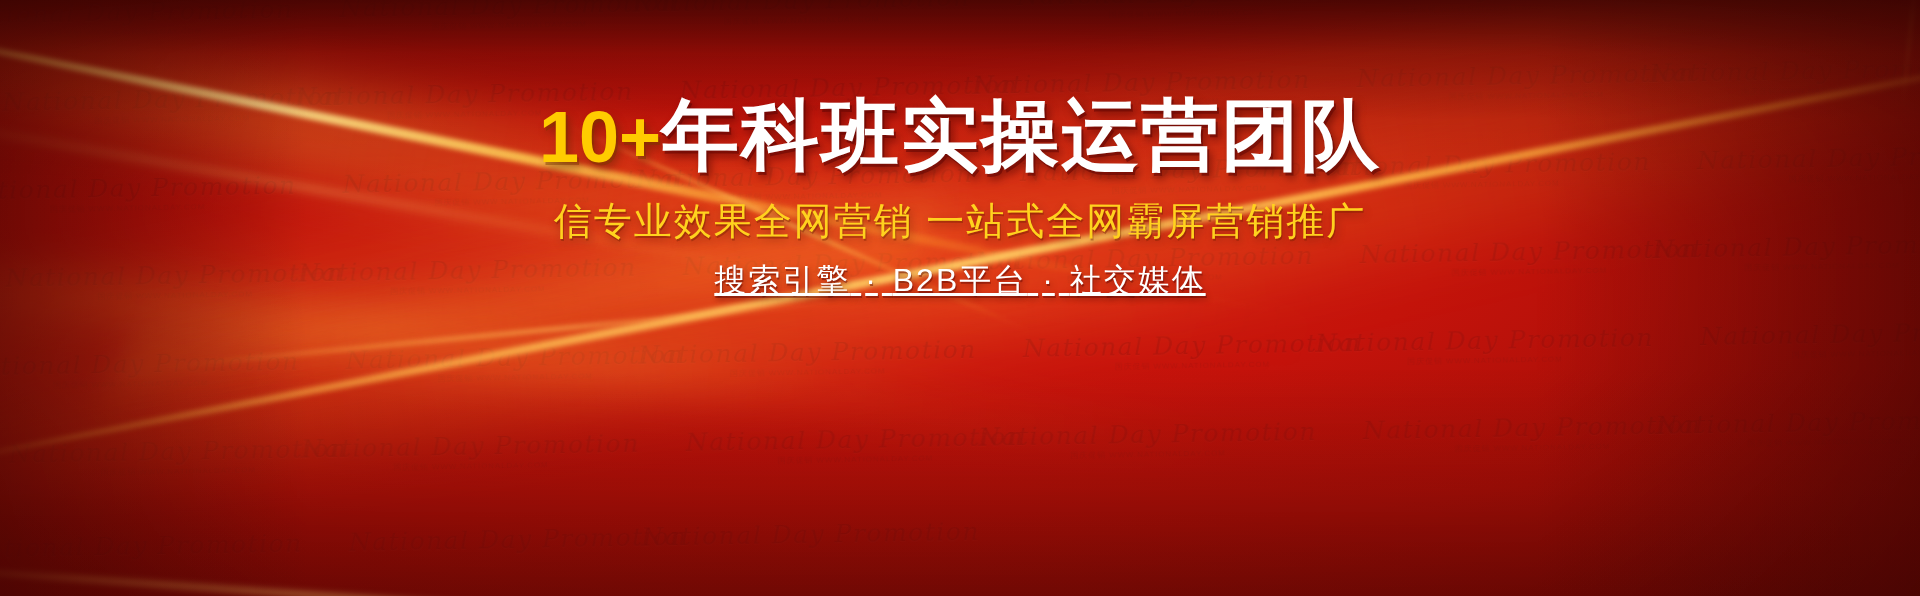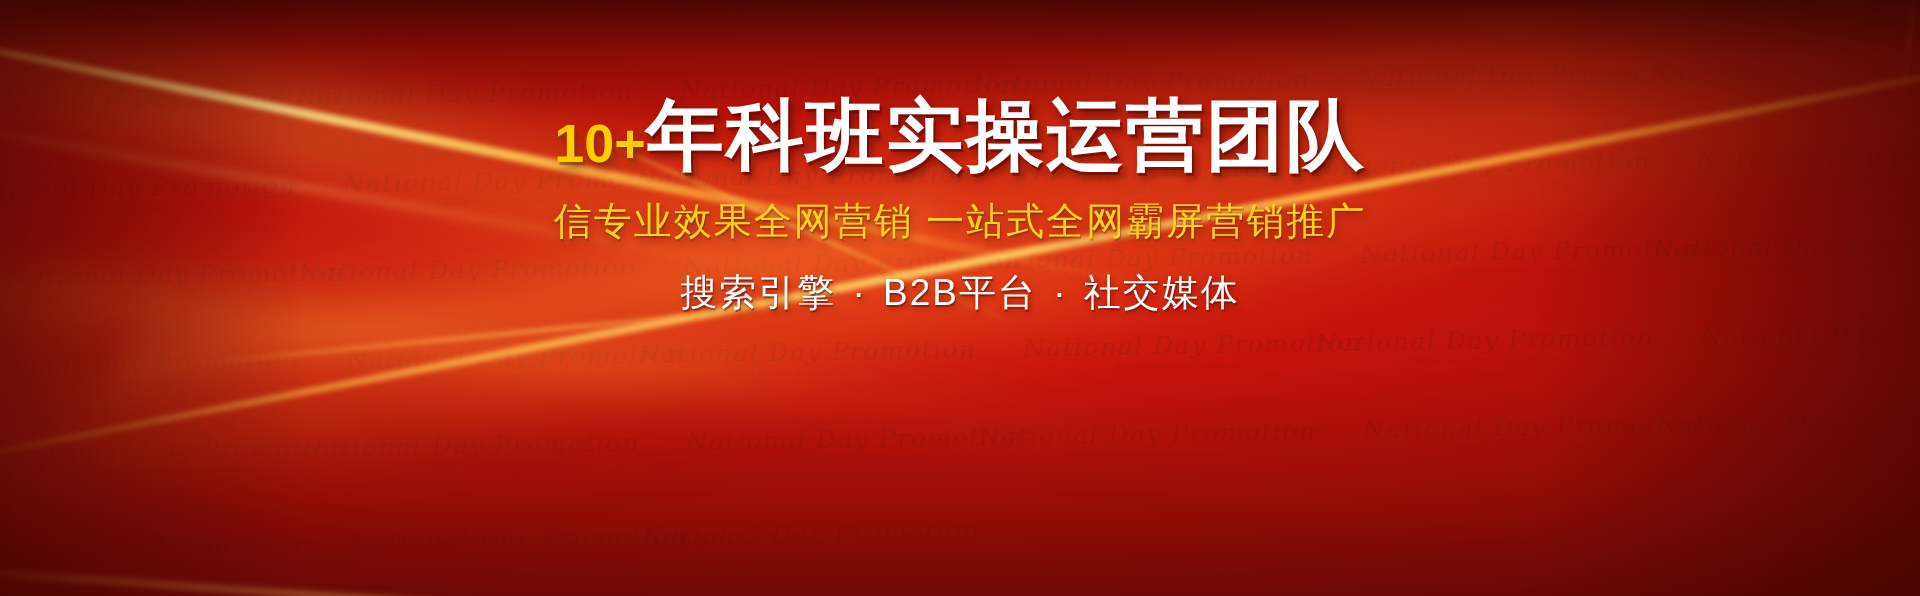--- a/index.html
+++ b/index.html
@@ -315,51 +315,52 @@
     line-height: 1;
     letter-spacing: 2px;
     white-space: nowrap;
     color: #ffffff;
     text-shadow:
       2px 3px 0 rgba(96,6,3,0.55),
       4px 6px 9px rgba(70,4,2,0.55);
   }
   .headline .num {
     color: #ffcc00;
-    font-size: 54px;
+    font-size: 72px;
     letter-spacing: 0px;
     text-shadow:
       2px 3px 0 rgba(120,55,0,0.45),
       4px 6px 10px rgba(80,30,0,0.45);
   }
 
   .subhead {
     margin-top: 28px;
     font-size: 38px;
     font-weight: 400;
     line-height: 1;
     letter-spacing: 2px;
     white-space: nowrap;
     color: #ffd21e;
     text-shadow:
       1px 2px 0 rgba(110,30,0,0.40),
       2px 4px 8px rgba(80,18,0,0.45);
   }
 
   .tagline {
-    margin-top: 34px;
-    font-size: 37px;
+    margin-top: 24px;
+    font-size: 32px;
     font-weight: 400;
     line-height: 1;
     letter-spacing: 2px;
     white-space: nowrap;
     color: #ffffff;
     text-shadow:
       1px 2px 0 rgba(96,6,3,0.45),
       2px 3px 6px rgba(70,4,2,0.45);
+    text-decoration: underline;
   }
   .tagline .dot { padding: 0 4px; }
 </style>
 </head>
 <body>
 
 <div id="banner">
 
   <div class="bg-base"></div>
 

